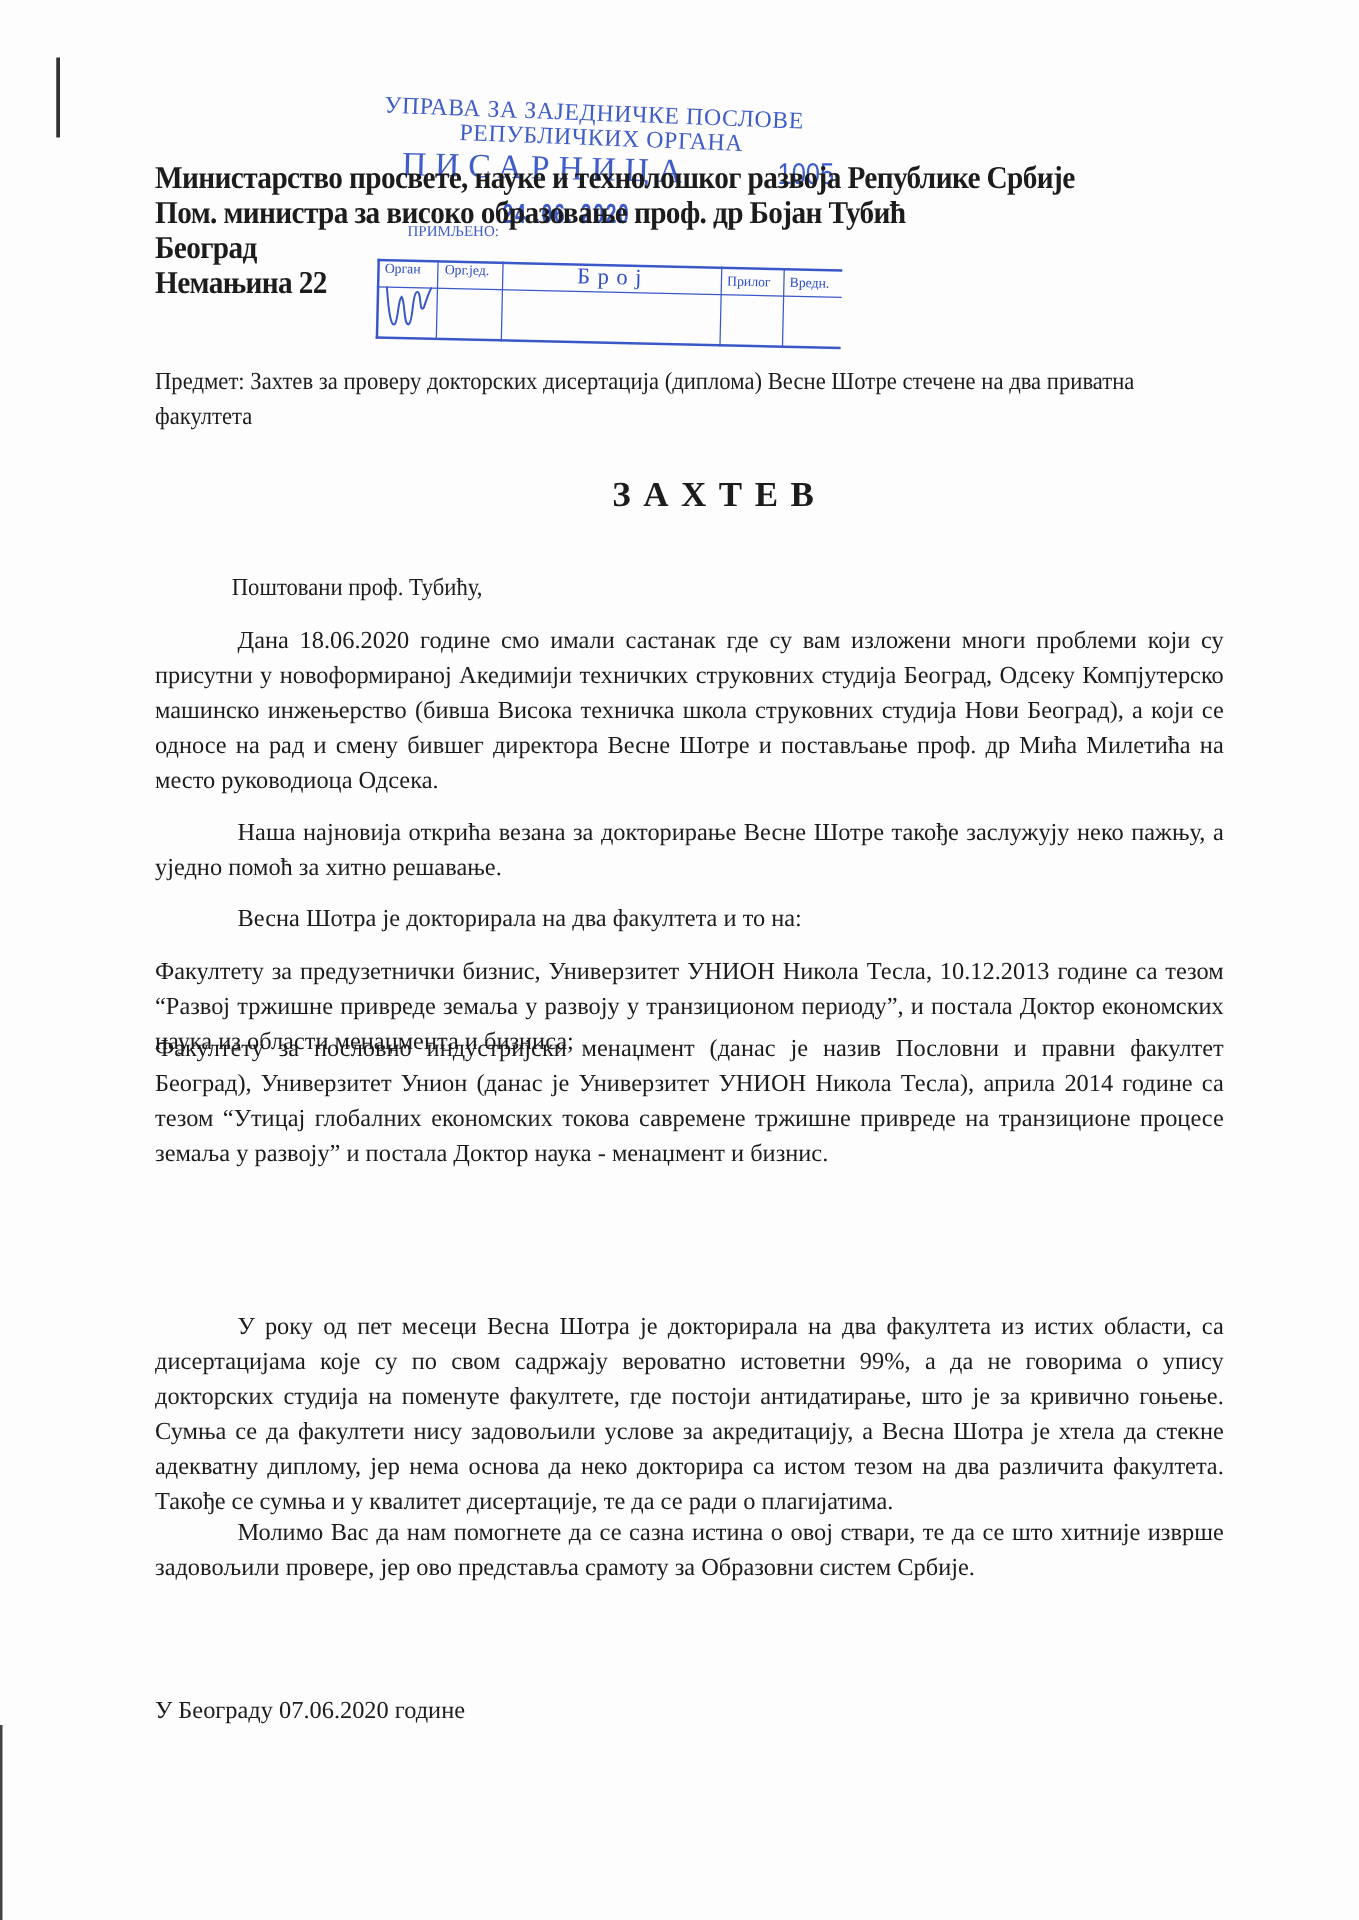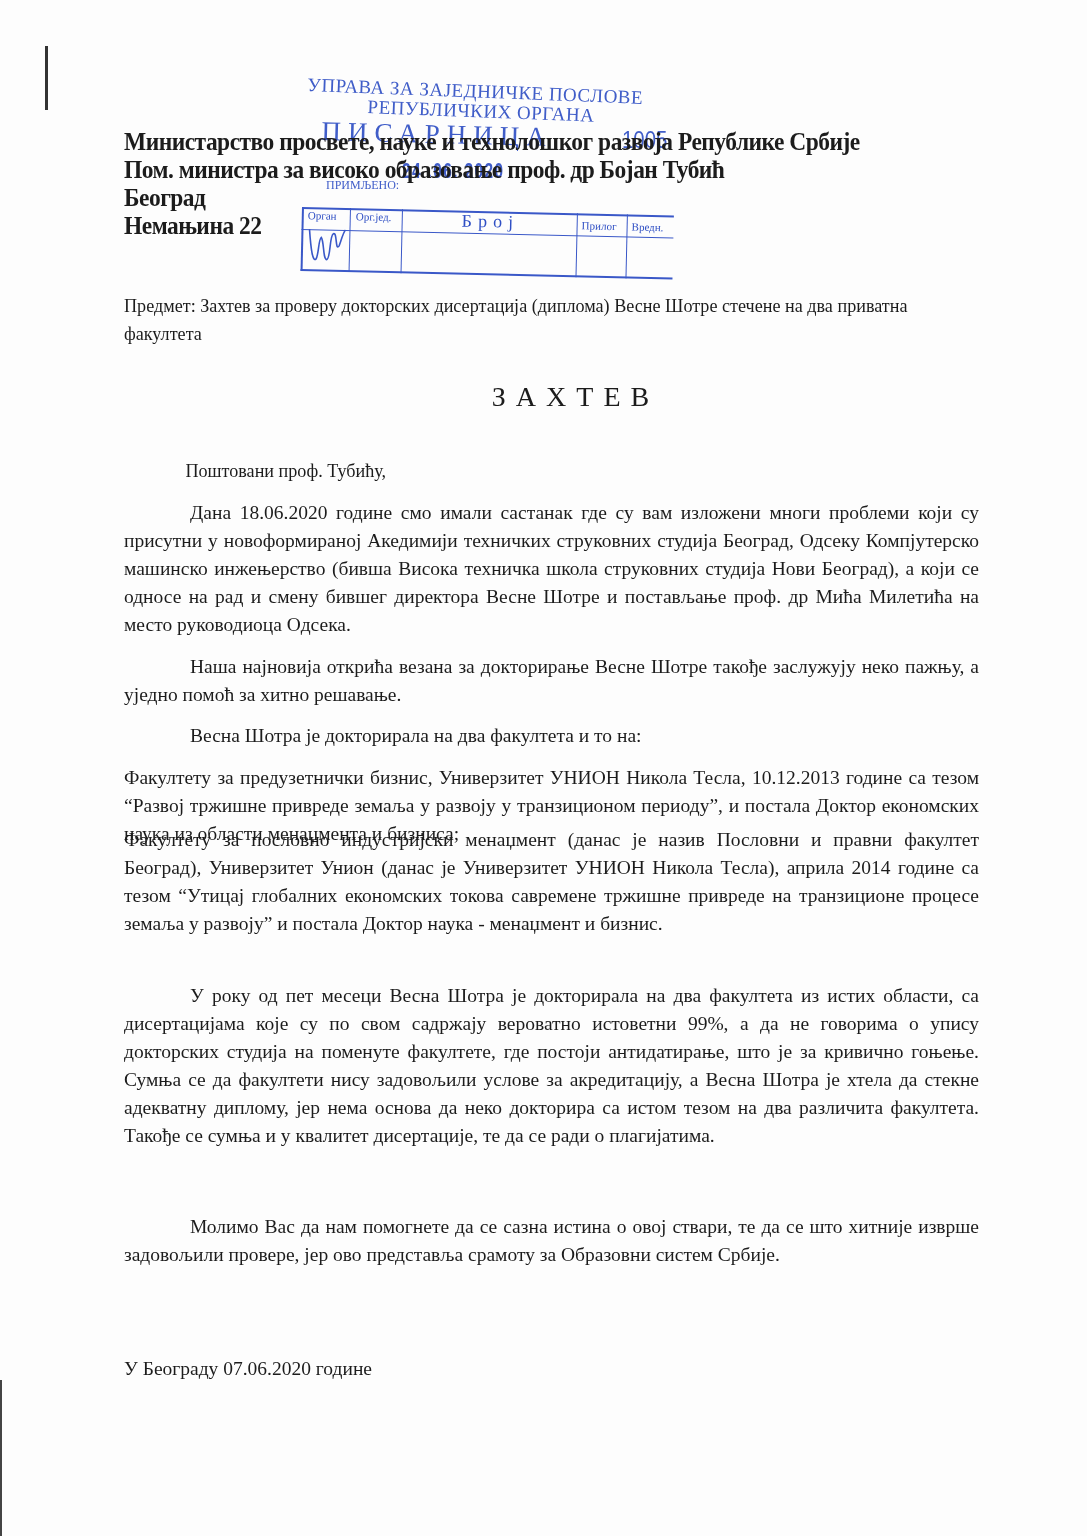--- a/index.html
+++ b/index.html
@@ -26,21 +26,21 @@
     .stamp-table .grid { position: absolute; inset: 0; border: 2px solid #3a58c8; border-right: none; }
     .stamp-table .hline { position: absolute; left: 0; right: 0; top: 22px; border-top: 1.5px solid #3a58c8; }
     .stamp-table .vline { position: absolute; top: 0; bottom: 0; border-left: 1.5px solid #3a58c8; }
     .stamp-table .cell { position: absolute; top: 2px; font-size: 11px; white-space: nowrap; }
     .stamp-table .cell.big { font-size: 18px; letter-spacing: 6px; top: 0; }
     .stamp-table .sig { position: absolute; left: 6px; top: 14px; width: 40px; height: 44px; }
 
     
     .subject { position: absolute; left: 124px; top: 292px; width: 860px; font-size: 19.5px; line-height: 28px; transform: scaleX(0.93); transform-origin: left top; }
 
-    .title { position: absolute; left: 0; right: 0; top: 381px; text-align: center; font-size: 28px; font-weight: normal; letter-spacing: 10px; padding-left: 64px; }
+    .title { position: absolute; left: 0; right: 0; top: 381px; text-align: center; font-size: 28px; font-weight: bold; letter-spacing: 10px; padding-left: 64px; }
 
     .body { position: absolute; left: 124px; width: 855px; font-size: 19.5px; line-height: 28px; text-align: justify; }
     .body p { margin: 0; }
     .indent { text-indent: 66px; }
     .cond { transform: scaleX(0.93); transform-origin: left top; width: 920px; }
 
     .signoff { position: absolute; left: 124px; top: 1355px; font-size: 19.5px; line-height: 28px; }
   </style>
 </head>
 <body>
@@ -103,21 +103,21 @@
   </div>
 
   <div class="body" style="top:764px">
     <p>Факултету за предузетнички бизнис, Универзитет УНИОН Никола Тесла, 10.12.2013 године са тезом “Развој тржишне привреде земаља у развоју у транзиционом периоду”, и постала Доктор економских наука из области менаџмента и бизниса;</p>
   </div>
 
   <div class="body" style="top:826px">
     <p>Факултету за пословно индустријски менаџмент (данас је назив Пословни и правни факултет Београд), Универзитет Унион (данас је Универзитет УНИОН Никола Тесла), априла 2014 године са тезом “Утицај глобалних економских токова савремене тржишне привреде на транзиционе процесе земаља у развоју” и постала Доктор наука - менаџмент и бизнис.</p>
   </div>
 
-  <div class="body" style="top:982px">
+  <div class="body" style="top:1048px">
     <p class="indent">У року од пет месеци Весна Шотра је докторирала на два факултета из истих области, са дисертацијама које су по свом садржају вероватно истоветни 99%, а да не говорима о упису докторских студија на поменуте факултете, где постоји антидатирање, што је за кривично гоњење. Сумња се да факултети нису задовољили услове за акредитацију, а Весна Шотра је хтела да стекне адекватну диплому, јер нема основа да неко докторира са истом тезом на два различита факултета. Такође се сумња и у квалитет дисертације, те да се ради о плагијатима.</p>
   </div>
 
   <div class="body" style="top:1213px">
     <p class="indent">Молимо Вас да нам помогнете да се сазна истина о овој ствари, те да се што хитније изврше задовољили провере, јер ово представља срамоту за Образовни систем Србије.</p>
   </div>
 
   <div class="signoff">У Београду 07.06.2020 године</div>
 </div>
 

